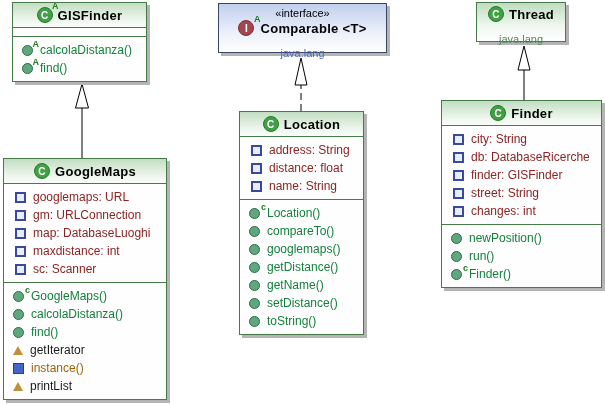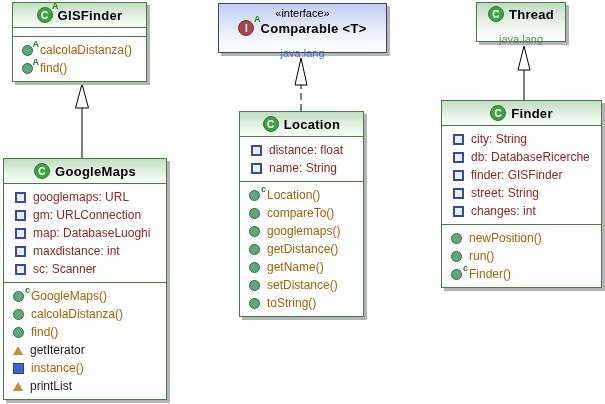--- a/index.html
+++ b/index.html
@@ -19,21 +19,21 @@
   .box-header {
     height:24px; display:flex; align-items:center; justify-content:center; gap:5px;
     background:linear-gradient(to bottom,#C2DEC2 0%,#EDF6ED 70%,#FAFDFA 100%);
   }
   .box-title { font-size:13px; font-weight:bold; color:#000; letter-spacing:0.3px; }
   .compartment { border-top:1px solid #467A46; padding:4px 0; }
   .compartment.empty { height:8px; padding:0; }
   .member { height:18px; display:flex; align-items:center; gap:7px; padding-left:9px; }
   .mlabel { font-size:12px; white-space:nowrap; }
   .t-field { color:#8A2525; }
-  .t-method { color:#a16207; }
+  .t-method { color:#15803d; }
   .t-plain { color:#1A1A1A; }
   .t-static { color:#a16207; }
 
   
   .ic { position:relative; flex:0 0 auto; }
   .ic-class, .ic-iface {
     width:14px; height:14px; border-radius:50%;
     color:#fff; font-size:10px; font-weight:bold;
     display:flex; align-items:center; justify-content:center;
   }
@@ -191,20 +191,24 @@
 <div class="uml-box" style="left:239px;top:111px;width:125px;">
   <div class="box-header">
     <span class="ic ic-class">
         <span>C</span>
       </span>
     <span class="box-title">Location</span>
   </div>
   <div class="compartment">
     <div class="member">
       <span class="ic ic-field"></span>
+      <span class="mlabel t-field">address: String</span>
+    </div>
+    <div class="member">
+      <span class="ic ic-field"></span>
       <span class="mlabel t-field">distance: float</span>
     </div>
     <div class="member">
       <span class="ic ic-field"></span>
       <span class="mlabel t-field">name: String</span>
     </div>
   </div>
   <div class="compartment">
     <div class="member">
       <span class="ic ic-method">

